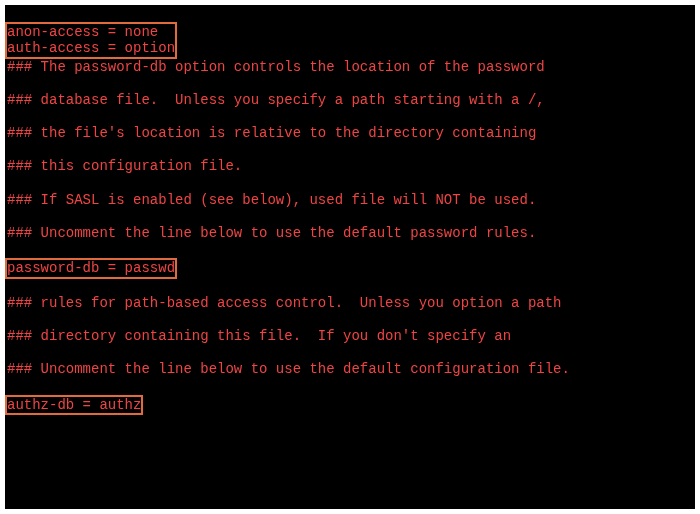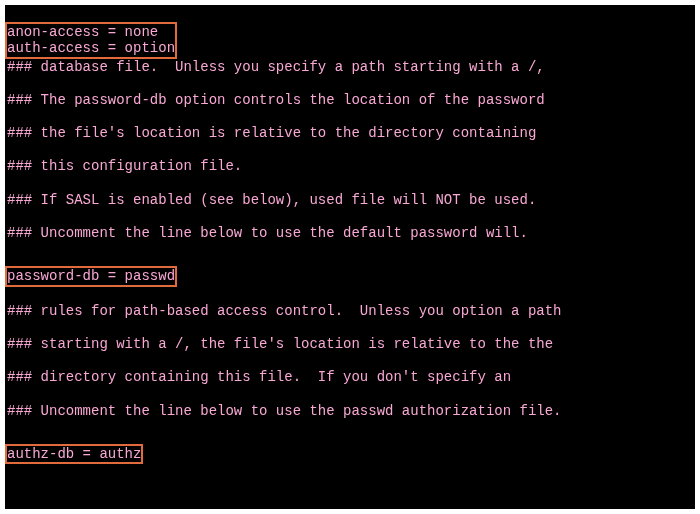--- a/index.html
+++ b/index.html
@@ -9,60 +9,58 @@
       height: 514px;
       padding: 5px;
     }
     .terminal {
       background: #000;
       width: 100%;
       height: 100%;
       font-family: "Consolas", "Courier New", monospace;
       font-size: 14px;
       line-height: 16.6px;
-      color: #f9a8d4;
+      color: #ef4444;
       padding: 0 2px;
       overflow: hidden;
       white-space: pre;
     }
     .line {
       display: block;
       position: relative;
     }
     .highlight-box {
       border: 2px solid #e26b3d;
       display: inline-block;
       padding: 0 0px;
       margin-left: -2px;
-      margin-top: 8px;
     }
     .box-tall {
       border: 2px solid #e26b3d;
       display: inline-block;
       padding: 0 0px;
       margin-left: -2px;
       line-height: 16.6px;
     }
   </style>
 </head>
 <body>
 
 <div class="terminal">
 <span class="box-tall"><span class="line">anon-access = none</span><span class="line">auth-access = option</span></span>
+<span class="line">### The password-db option controls the location of the password</span>
 <span class="line">### database file.  Unless you specify a path starting with a /,</span>
-<span class="line">### The password-db option controls the location of the password</span>
 <span class="line">### the file's location is relative to the directory containing</span>
 <span class="line">### this configuration file.</span>
 <span class="line">### If SASL is enabled (see below), used file will NOT be used.</span>
-<span class="line">### Uncomment the line below to use the default password will.</span>
+<span class="line">### Uncomment the line below to use the default password rules.</span>
 <span class="line"><span class="highlight-box"><span>password-db = passwd</span></span></span>
 <span class="line">### rules for path-based access control.  Unless you option a path</span>
-<span class="line">### starting with a /, the file's location is relative to the the</span>
 <span class="line">### directory containing this file.  If you don't specify an</span>
-<span class="line">### Uncomment the line below to use the passwd authorization file.</span>
+<span class="line">### Uncomment the line below to use the default configuration file.</span>
 <span class="line"><span class="highlight-box"><span>authz-db = authz</span></span></span>
 
 
 
 
 
 
 
 
 

